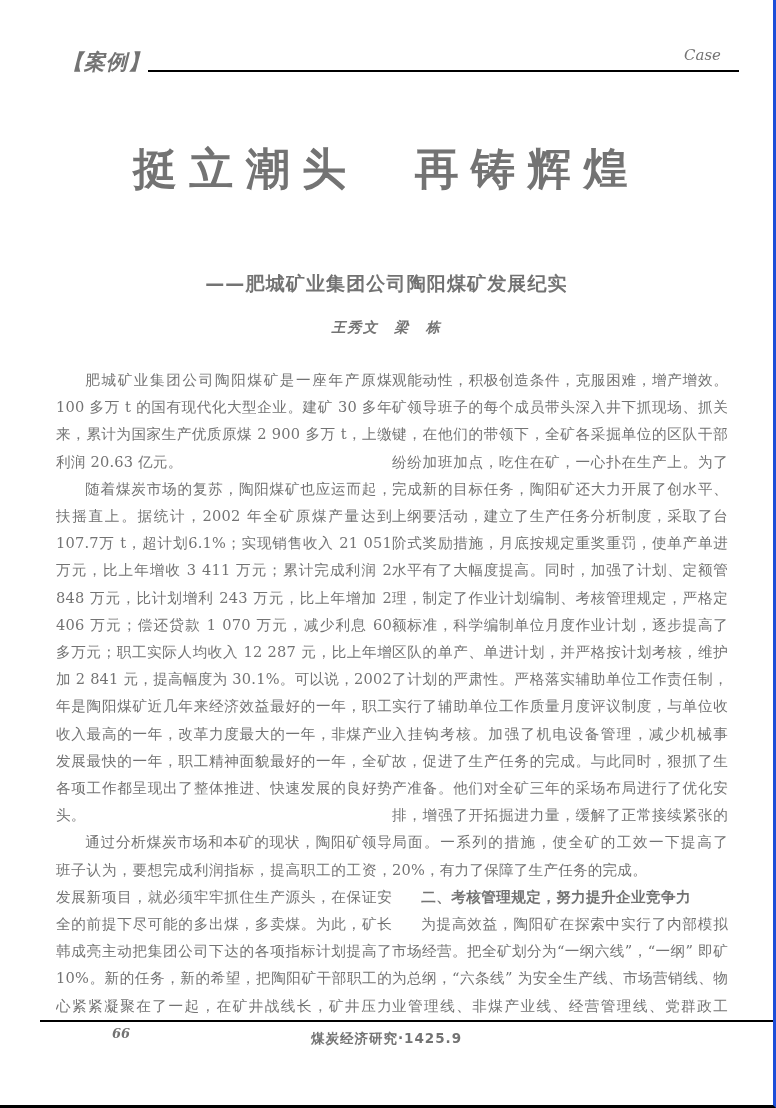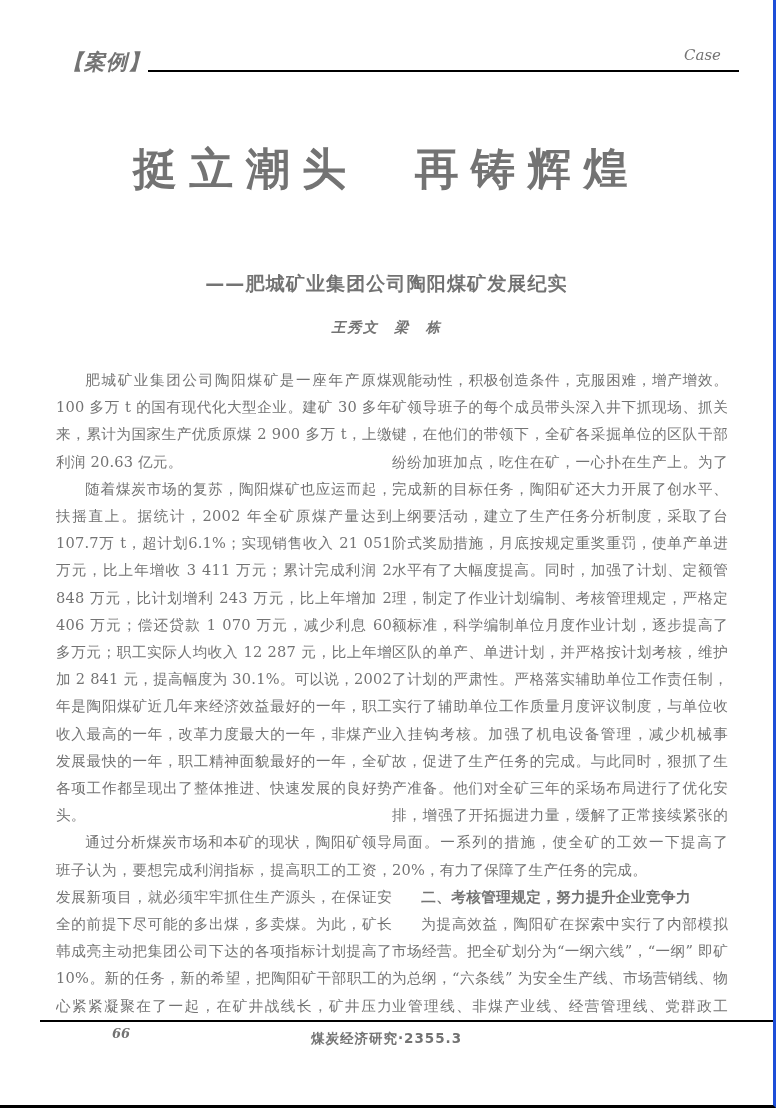--- a/index.html
+++ b/index.html
@@ -115,15 +115,15 @@
       </div>
     <div class="col">
         <p class="body-par cont">观能动性，积极创造条件，克服困难，增产增效。矿领导班子的每个成员带头深入井下抓现场、抓关键，在他们的带领下，全矿各采掘单位的区队干部纷纷加班加点，吃住在矿，一心扑在生产上。为了完成新的目标任务，陶阳矿还大力开展了创水平、上纲要活动，建立了生产任务分析制度，采取了台阶式奖励措施，月底按规定重奖重罚，使单产单进水平有了大幅度提高。同时，加强了计划、定额管理，制定了作业计划编制、考核管理规定，严格定额标准，科学编制单位月度作业计划，逐步提高了区队的单产、单进计划，并严格按计划考核，维护了计划的严肃性。严格落实辅助单位工作责任制，实行了辅助单位工作质量月度评议制度，与单位收入挂钩考核。加强了机电设备管理，减少机械事故，促进了生产任务的完成。与此同时，狠抓了生产准备。他们对全矿三年的采场布局进行了优化安排，增强了开拓掘进力量，缓解了正常接续紧张的局面。一系列的措施，使全矿的工效一下提高了20%，有力了保障了生产任务的完成。</p>
         <p class="body-par heading">二、考核管理规定，努力提升企业竞争力</p>
         <p class="body-par para">为提高效益，陶阳矿在探索中实行了内部模拟市场经营。把全矿划分为“一纲六线”，“一纲” 即矿为总纲，“六条线” 为安全生产线、市场营销线、物业管理线、非煤产业线、经营管理线、党群政工线。每条线明确一个副矿级领导，实行切块管理，分线经营，分别核算。安全生产线实行原煤成本、质量控制型的产品收购制；市场营销线实行价格、费用控制型的收入实现制；物业管理线实行价格、</p>
       </div>
   </div>
 
   <div class="footer-rule"></div>
   <span class="footer-pageno">66</span>
-  <div class="footer-journal">煤炭经济研究·2355.3</div>
+  <div class="footer-journal">煤炭经济研究·1425.9</div>
 
 </div>
 
 </body></html>

